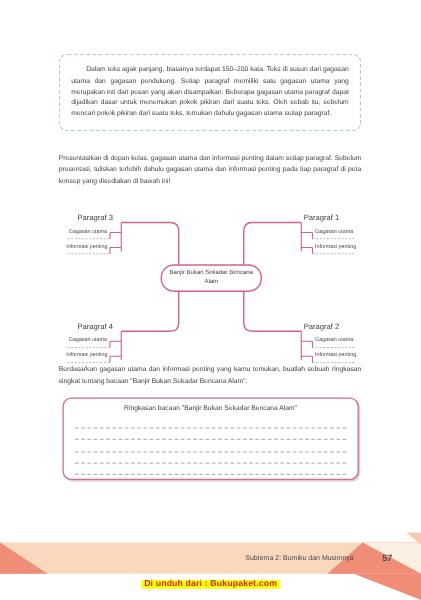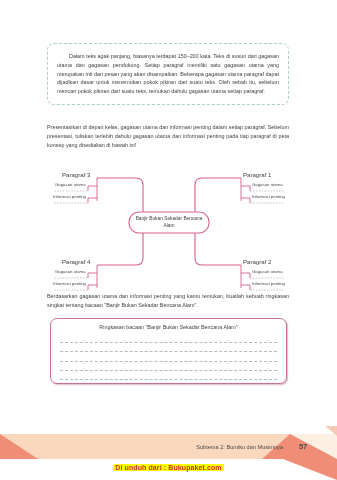--- a/index.html
+++ b/index.html
@@ -105,21 +105,21 @@
   }
   .footer svg{position:absolute;left:0;top:0;}
   .foot-text{
     position:absolute;left:0;top:22px;width:283px;
     text-align:right;
     font-size:5.6px;
     color:#4a4a4a;
   }
   .page-num{
     position:absolute;left:292px;top:20px;width:22px;
-    text-align:center;
+    text-align:right;
     font-size:7.4px;
     font-weight:bold;
     color:#4a4a4a;
   }
   .dl-bar{
     position:absolute;left:0;bottom:6px;width:337px;text-align:center;
   }
   .dl-bar span{
     background:#ffff00;
     color:#d22b2b;

